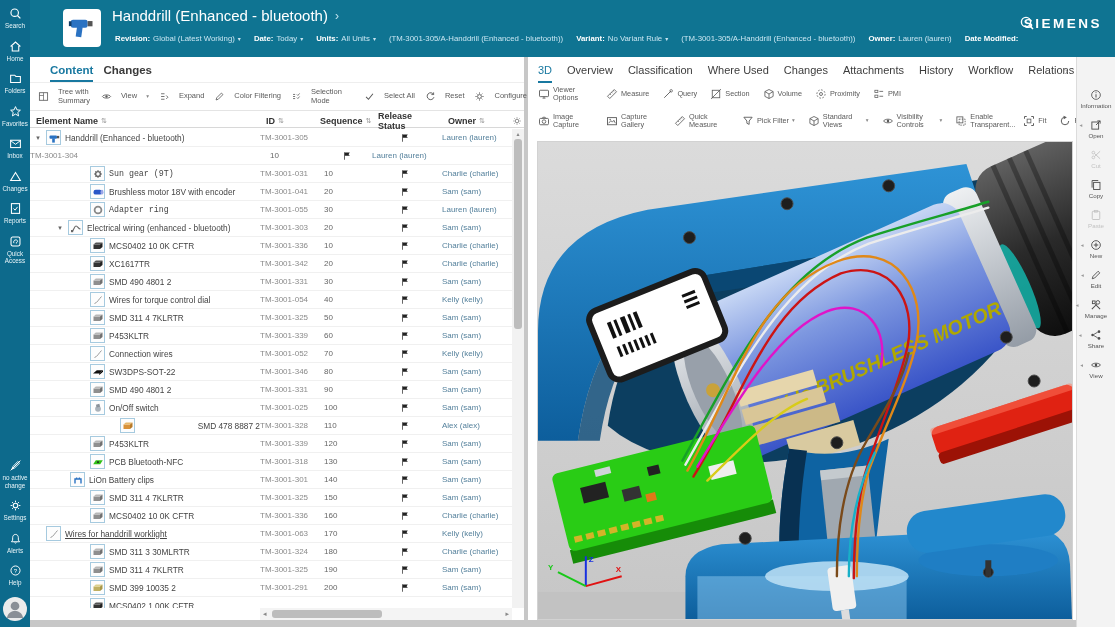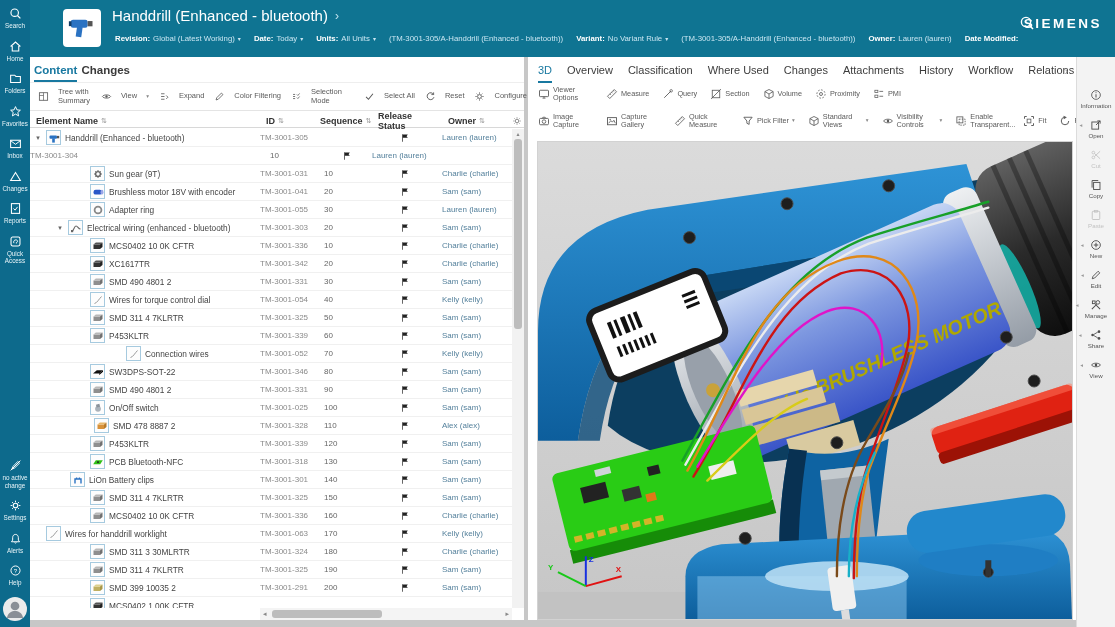--- a/index.html
+++ b/index.html
@@ -23,21 +23,21 @@
 .title-chevron{font-size:12px;color:#bfe2ee}
 .meta-row{position:absolute;left:82px;top:34px;right:95px;display:flex;gap:13px;font-size:7.8px;white-space:nowrap;align-items:center;overflow:hidden}
 .meta-item{display:flex;gap:3px;align-items:center}
 .meta-label{font-weight:bold;color:#fff}
 .meta-value{color:#c9e6f2}
 .meta-caret{font-size:6px;color:#c9e6f2}
 .brand{position:absolute;right:13px;top:16px;font-size:13.5px;font-weight:bold;letter-spacing:2.5px}
 .hdr-search{position:absolute;right:80px;top:15px;width:16px;height:16px;color:#fff;cursor:pointer}
 
 #lp{position:absolute;left:30px;top:57px;width:494px;height:563px;background:#fff;z-index:2}
-.lp-tabs{height:25px;display:flex;gap:4px;padding-left:4px;align-items:flex-end}
+.lp-tabs{height:25px;display:flex;gap:10px;padding-left:20px;align-items:flex-end}
 .tab{font-size:11.5px;font-weight:bold;color:#3a3a3a;padding-bottom:4px;border-bottom:2px solid transparent;cursor:pointer}
 .tab.active{color:#1878a0;border-bottom-color:#1878a0}
 .lp-tb{height:29px;display:flex;align-items:center;gap:10px;padding:0 8px;color:#5a5a5a;border-top:1px solid #eee;border-bottom:1px solid #e4e4e4}
 .tbi{display:flex;align-items:center;gap:9px;font-size:7.5px;line-height:1.1;cursor:pointer;white-space:nowrap}
 .tbi svg{width:11px;height:11px;flex:none}
 .tbi .lbl.wrap{width:33px;white-space:normal}
 .crt{font-size:5.5px;color:#888}
 .tb-gap{width:20px}
 .thead{height:17px;display:grid;grid-template-columns:230px 54px 58px 70px 70px 1fr;align-items:center;border-bottom:1px solid #d8d8d8;font-size:9px;font-weight:bold;color:#333}
 .th{display:flex;gap:3px;align-items:center;padding-left:6px;cursor:pointer}
@@ -435,21 +435,21 @@
           <div class="cseq">10</div>
           <div class="cflag">
             <svg viewBox="0 0 16 16">
               <path d="M4 2 V14" stroke="#333" stroke-width="1.2"></path>
               <path d="M4.5 2.5 H12.5 L10.5 5 L12.5 7.5 H4.5 Z" fill="#222"></path>
             </svg>
           </div>
           <div class="cowner">Lauren (lauren)</div>
         </div>
         <div class="row">
-          <div class="cname" style="padding-left: 48px;">
+          <div class="cname" style="padding-left: 48px; font-family: Liberation Mono, monospace;">
             <span class="tarrow none">▾</span>
             <span class="pbox">
               <svg viewBox="0 0 12 12">
                 <circle cx="6" cy="6" r="2.4" fill="none" stroke="#666" stroke-width="1.4"></circle>
                 <path d="M6 2 V3.4 M6 8.6 V10 M2 6 H3.4 M8.6 6 H10 M3.3 3.3 L4.2 4.2 M7.8 7.8 L8.7 8.7 M8.7 3.3 L7.8 4.2 M4.2 7.8 L3.3 8.7" stroke="#666" stroke-width="1"></path>
               </svg>
             </span>
             <span>Sun gear (9T)</span>
           </div>
           <div class="cid">TM-3001-031</div>
@@ -477,21 +477,21 @@
           <div class="cseq">20</div>
           <div class="cflag">
             <svg viewBox="0 0 16 16">
               <path d="M4 2 V14" stroke="#333" stroke-width="1.2"></path>
               <path d="M4.5 2.5 H12.5 L10.5 5 L12.5 7.5 H4.5 Z" fill="#222"></path>
             </svg>
           </div>
           <div class="cowner">Sam (sam)</div>
         </div>
         <div class="row">
-          <div class="cname" style="padding-left: 48px;">
+          <div class="cname" style="padding-left: 48px; font-family: Liberation Mono, monospace;">
             <span class="tarrow none">▾</span>
             <span class="pbox">
               <svg viewBox="0 0 12 12">
                 <circle cx="6" cy="6" r="3.4" fill="none" stroke="#888" stroke-width="1.8"></circle>
               </svg>
             </span>
             <span>Adapter ring</span>
           </div>
           <div class="cid">TM-3001-055</div>
           <div class="cseq">30</div>
@@ -648,21 +648,21 @@
           <div class="cseq">60</div>
           <div class="cflag">
             <svg viewBox="0 0 16 16">
               <path d="M4 2 V14" stroke="#333" stroke-width="1.2"></path>
               <path d="M4.5 2.5 H12.5 L10.5 5 L12.5 7.5 H4.5 Z" fill="#222"></path>
             </svg>
           </div>
           <div class="cowner">Sam (sam)</div>
         </div>
         <div class="row">
-          <div class="cname" style="padding-left: 48px; margin-left: 36px;">
+          <div class="cname" style="padding-left: 48px;">
             <span class="tarrow none">▾</span>
             <span class="pbox">
               <svg viewBox="0 0 12 12">
                 <path d="M2.5 9.5 C5 9 7 5 9.5 2.5" fill="none" stroke="#999" stroke-width="1"></path>
               </svg>
             </span>
             <span>Connection wires</span>
           </div>
           <div class="cid">TM-3001-052</div>
           <div class="cseq">70</div>
@@ -732,21 +732,21 @@
           <div class="cseq">100</div>
           <div class="cflag">
             <svg viewBox="0 0 16 16">
               <path d="M4 2 V14" stroke="#333" stroke-width="1.2"></path>
               <path d="M4.5 2.5 H12.5 L10.5 5 L12.5 7.5 H4.5 Z" fill="#222"></path>
             </svg>
           </div>
           <div class="cowner">Sam (sam)</div>
         </div>
         <div class="row">
-          <div class="cname" style="padding-left: 52px;">
+          <div class="cname" style="padding-left: 20px; justify-content: space-between;">
             <span class="tarrow none">▾</span>
             <span class="pbox">
               <svg viewBox="0 0 12 12">
                 <rect x="1.5" y="4.5" width="6.5" height="4.5" fill="#d8923a"></rect>
                 <path d="M1.5 4.5 L3.8 2.6 H10.5 L8 4.5 Z" fill="#e8b86a"></path>
                 <path d="M8 4.5 L10.5 2.6 V7 L8 9 Z" fill="#b87a28"></path>
               </svg>
             </span>
             <span>SMD 478 8887 2</span>
           </div>
@@ -861,21 +861,21 @@
           <div class="cseq">160</div>
           <div class="cflag">
             <svg viewBox="0 0 16 16">
               <path d="M4 2 V14" stroke="#333" stroke-width="1.2"></path>
               <path d="M4.5 2.5 H12.5 L10.5 5 L12.5 7.5 H4.5 Z" fill="#222"></path>
             </svg>
           </div>
           <div class="cowner">Charlie (charlie)</div>
         </div>
         <div class="row">
-          <div class="cname" style="">
+          <div class="cname" style=" text-decoration: underline;">
             <span class="tarrow none">▾</span>
             <span class="pbox">
               <svg viewBox="0 0 12 12">
                 <path d="M2.5 9.5 C5 9 7 5 9.5 2.5" fill="none" stroke="#999" stroke-width="1"></path>
               </svg>
             </span>
             <span>Wires for handdrill worklight</span>
           </div>
           <div class="cid">TM-3001-063</div>
           <div class="cseq">170</div>

